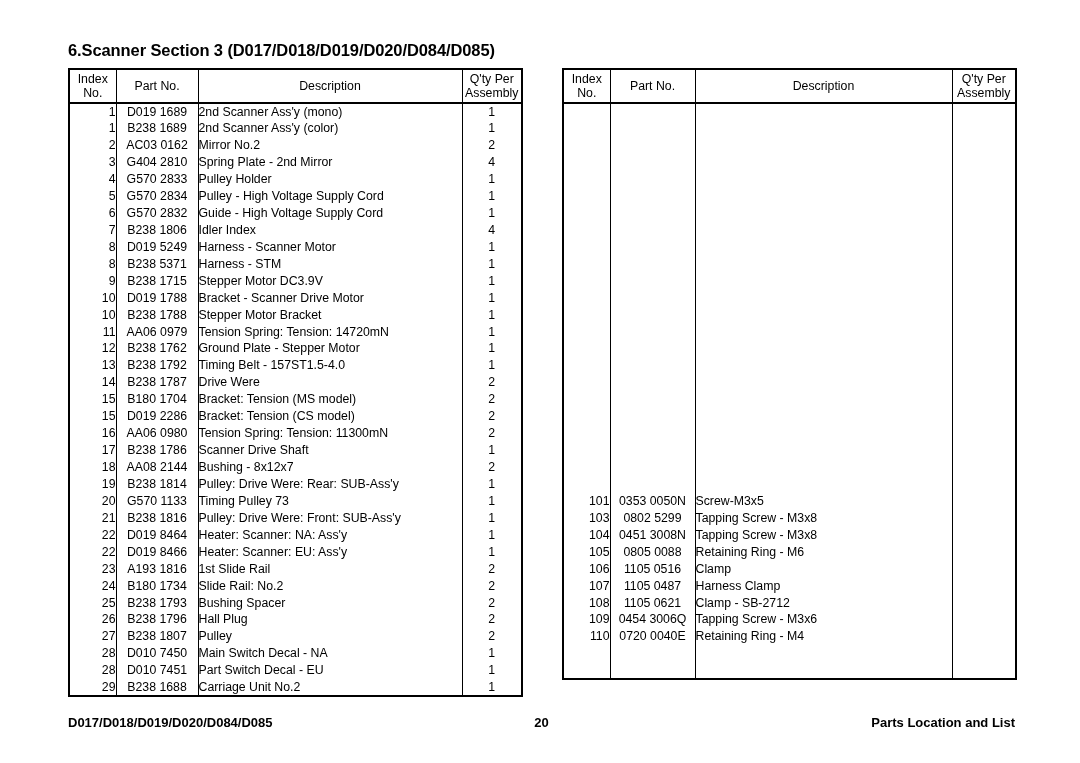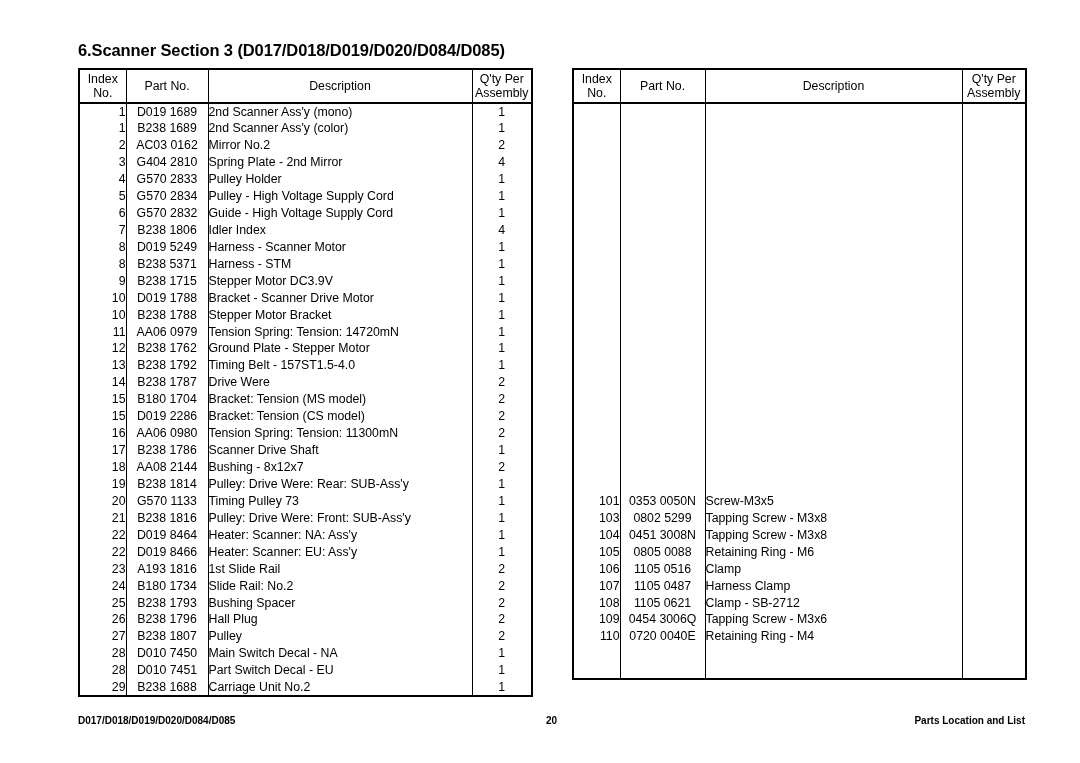--- a/index.html
+++ b/index.html
@@ -11,21 +11,21 @@
     width: 1080px;
     height: 763px;
     font-family: "Liberation Sans", sans-serif;
     color: #000000;
     position: relative;
     overflow: hidden;
   }
 
   #page {
     position: absolute;
-    left: 12px; top: 0;
+    left: 2px; top: 0;
     width: 859px;
     height: 763px;
   }
 
   
   #doc-title {
     position: absolute;
     left: 66px;
     top: 41px;
     font-size: 16.5px;
@@ -99,21 +99,21 @@
 
   .blank-row td { height: 16.95px; }
 
   
   #footer {
     position: absolute;
     left: 66px;
     top: 715px;
     width: 947px;
     height: 18px;
-    font-size: 10px;
+    font-size: 13px;
     font-weight: bold;
   }
   #footer-left {
     position: absolute;
     left: 0;
     top: 0;
     white-space: nowrap;
   }
   #footer-center {
     position: absolute;

